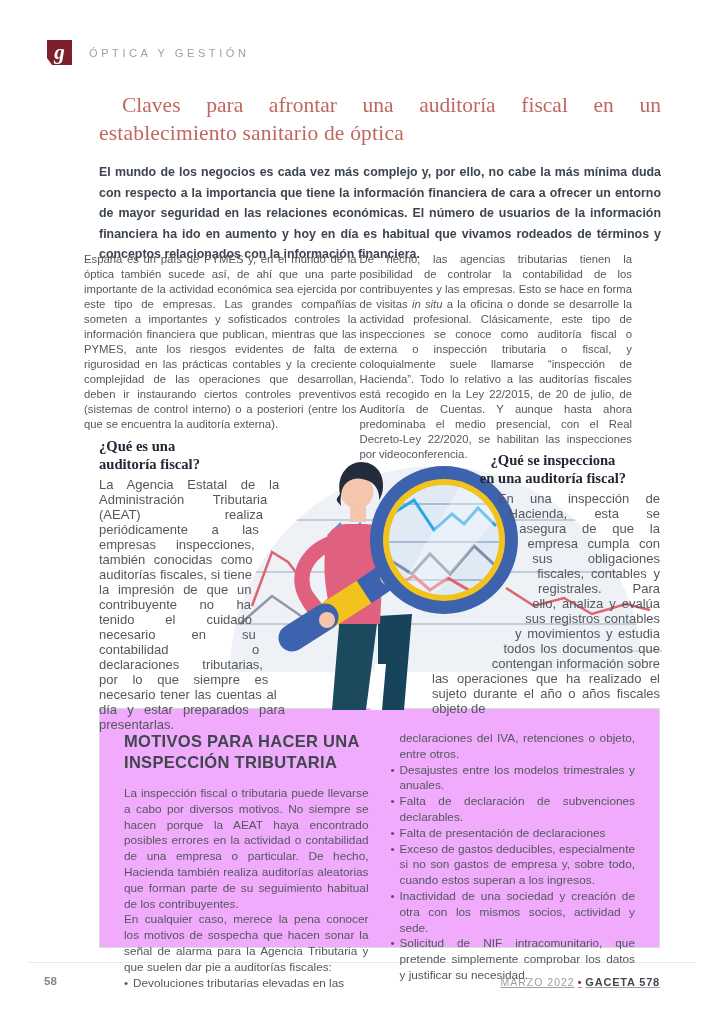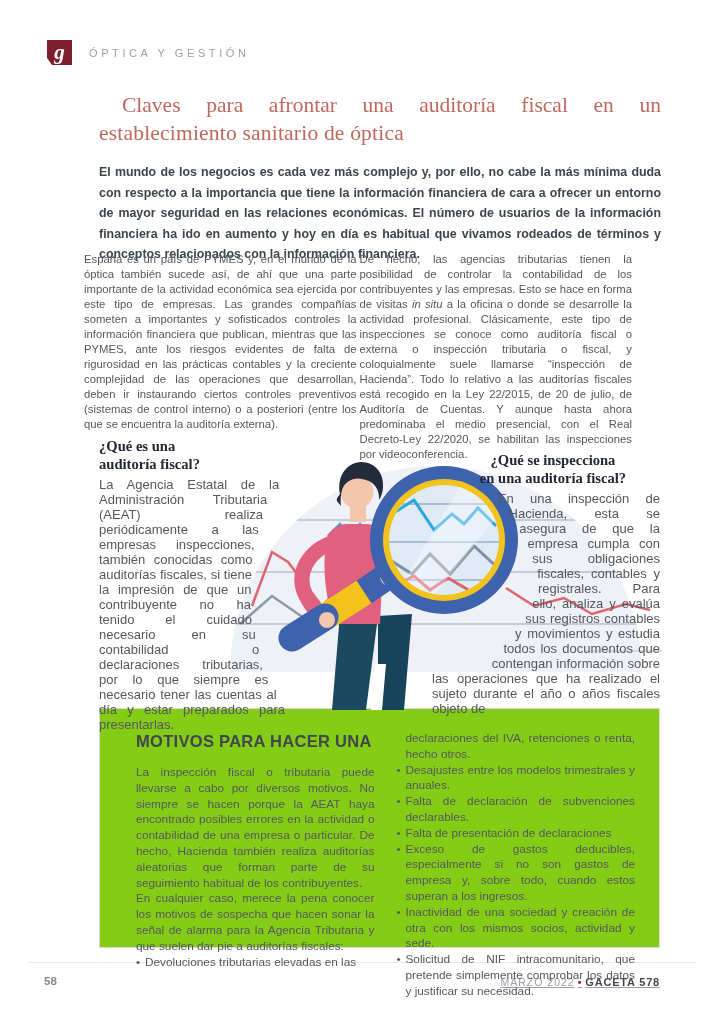--- a/index.html
+++ b/index.html
@@ -95,22 +95,22 @@
   .illustration {
     position: absolute; left: 228px; top: 448px;
     width: 434px; height: 264px; z-index: 2;
   }
 
   
   .info-box {
     position: absolute; left: 99px; top: 708px;
     width: 561px; height: 240px;
     border: 1px solid #d9dcde;
-    background: #84cc16;
-    padding: 22px 24px 0 36px;
+    background: #f0abfc;
+    padding: 22px 24px 0 24px;
     display: flex; gap: 22px;
     z-index: 1;
   }
   .box-col { width: 245px; }
   .box-title {
     font-size: 16.5px; line-height: 21px;
     color: #41464e; letter-spacing: 0.3px;
     margin-bottom: 13px;
   }
   .box-title span { display: block; }
@@ -249,27 +249,28 @@
         <span style="display:block">¿Qué se inspecciona</span>
         <span style="display:block">en una auditoría fiscal?</span>
       </div>
     <p class="qa-body"><span class="shape-l"></span><span>En una inspección de Hacienda, esta se asegura de que la empresa cumpla con sus obligaciones fiscales, contables y registrales. Para ello, analiza y evalúa sus registros contables y movimientos y estudia todos los documentos que contengan información sobre las operaciones que ha realizado el sujeto durante el año o años fiscales objeto de</span></p>
   </div>
 
   <div class="info-box">
     <div class="box-col">
       <h2 class="box-title">
           <span>MOTIVOS PARA HACER UNA</span>
+          <span>INSPECCIÓN TRIBUTARIA</span>
         </h2>
       <p class="box-p">La inspección fiscal o tributaria puede llevarse a cabo por diversos motivos. No siempre se hacen porque la AEAT haya encontrado posibles errores en la actividad o contabilidad de una empresa o particular. De hecho, Hacienda también realiza auditorías aleatorias que forman parte de su seguimiento habitual de los contribuyentes.</p>
       <p class="box-p">En cualquier caso, merece la pena conocer los motivos de sospecha que hacen sonar la señal de alarma para la Agencia Tributaria y que suelen dar pie a auditorías fiscales:</p>
       <div class="bullet-item">Devoluciones tributarias elevadas en las</div>
     </div>
     <div class="box-col">
-      <p class="continuation">declaraciones del IVA, retenciones o renta, hecho otros.</p>
+      <p class="continuation">declaraciones del IVA, retenciones o objeto, entre otros.</p>
       <ul>
         <li class="bullet-item">Desajustes entre los modelos trimestrales y anuales.</li>
         <li class="bullet-item">Falta de declaración de subvenciones declarables.</li>
         <li class="bullet-item">Falta de presentación de declaraciones</li>
         <li class="bullet-item">Exceso de gastos deducibles, especialmente si no son gastos de empresa y, sobre todo, cuando estos superan a los ingresos.</li>
         <li class="bullet-item">Inactividad de una sociedad y creación de otra con los mismos socios, actividad y sede.</li>
         <li class="bullet-item">Solicitud de NIF intracomunitario, que pretende simplemente comprobar los datos y justificar su necesidad.</li>
       </ul>
     </div>
   </div>

